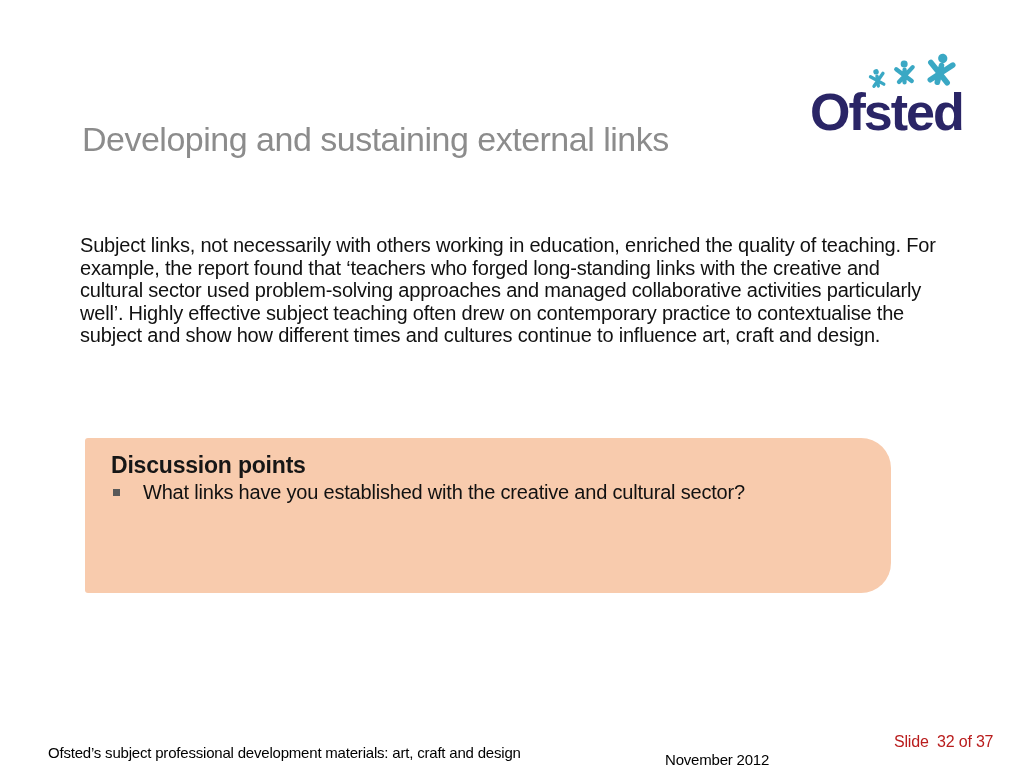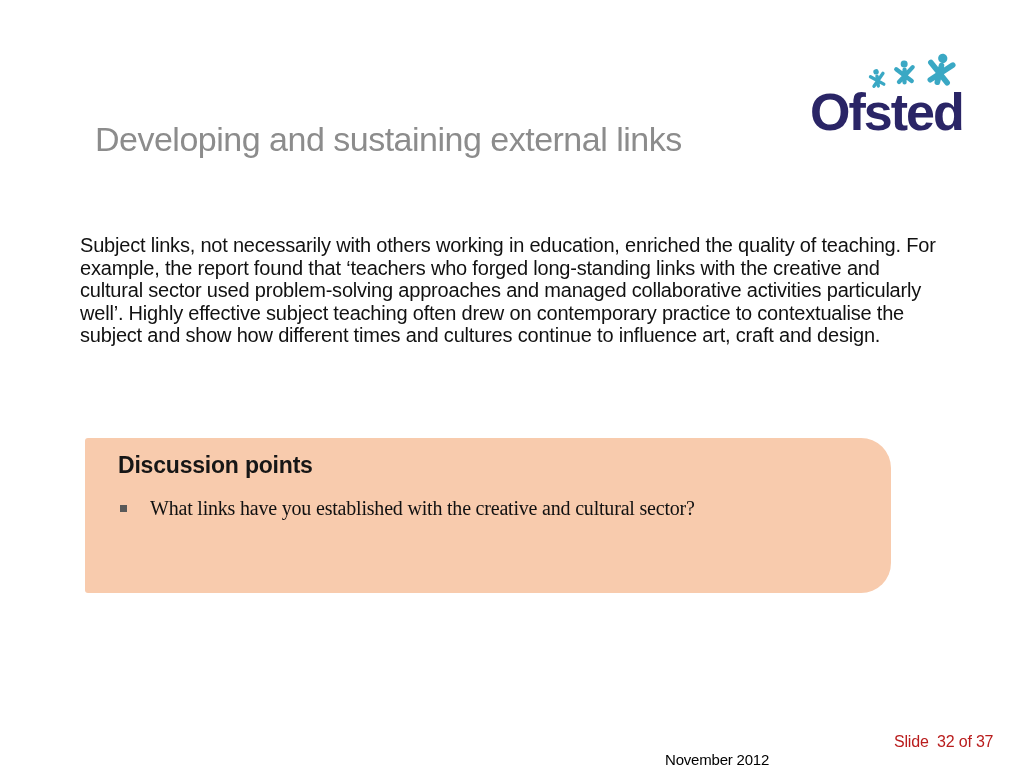--- a/index.html
+++ b/index.html
@@ -12,41 +12,41 @@
     --body:#111111;
   }
   *{margin:0;padding:0;box-sizing:border-box;}
   html,body{width:1024px;height:768px;background:#ffffff;overflow:hidden;}
   body{font-family:"Liberation Sans", sans-serif;color:var(--body);}
   .slide{position:relative;width:1024px;height:768px;background:#ffffff;}
 
   .logo{position:absolute;top:52px;left:812px;width:156px;height:86px;}
 
   .slide-title{
-    position:absolute;left:95px;top:120px;width:760px;
+    position:absolute;left:82px;top:120px;width:760px;
     font-size:34px;font-weight:400;color:var(--title);
     letter-spacing:-0.5px;white-space:nowrap;
   }
 
   .body-text{
     position:absolute;left:80px;top:234px;width:860px;
     font-size:20px;line-height:22.5px;letter-spacing:-0.2px;color:var(--body);
   }
   .body-text p + p{margin-top:14px;}
 
   .discussion-box{
     position:absolute;left:85px;top:438px;width:806px;height:155px;
     background:var(--box_bg);
     border-radius:3px 30px 30px 3px;
-    padding:14px 30px 0 33px;
+    padding:14px 30px 0 26px;
   }
   .discussion-heading{
     font-size:23px;font-weight:700;color:#161616;letter-spacing:-0.2px;
   }
-  .discussion-list{list-style:none;margin-top:18px;font-family:Liberation Serif, serif;}
+  .discussion-list{list-style:none;margin-top:2px;}
   .discussion-list li{
     display:flex;align-items:flex-start;
     font-size:20px;line-height:23px;letter-spacing:-0.2px;
     max-width:710px;
   }
   .discussion-list li + li{margin-top:18px;}
   .bullet-sq{
     flex:0 0 auto;width:7px;height:7px;background:var(--bullet);
     margin:8px 23px 0 2px;
   }
@@ -104,17 +104,18 @@
         <span class="bullet-sq"></span>
         <span>What links have you established with the creative and cultural sector?</span>
       </li>
     </ul>
   </div>
 
   <div class="more-info">
   </div>
 
   <div class="footer">
+    <div class="footer-left">Ofsted’s subject professional development materials: art, craft and design</div>
     <div class="footer-date">November 2012</div>
     <div class="footer-slide">Slide  32 of 37</div>
   </div>
 
 </div>
 
 </body></html>

